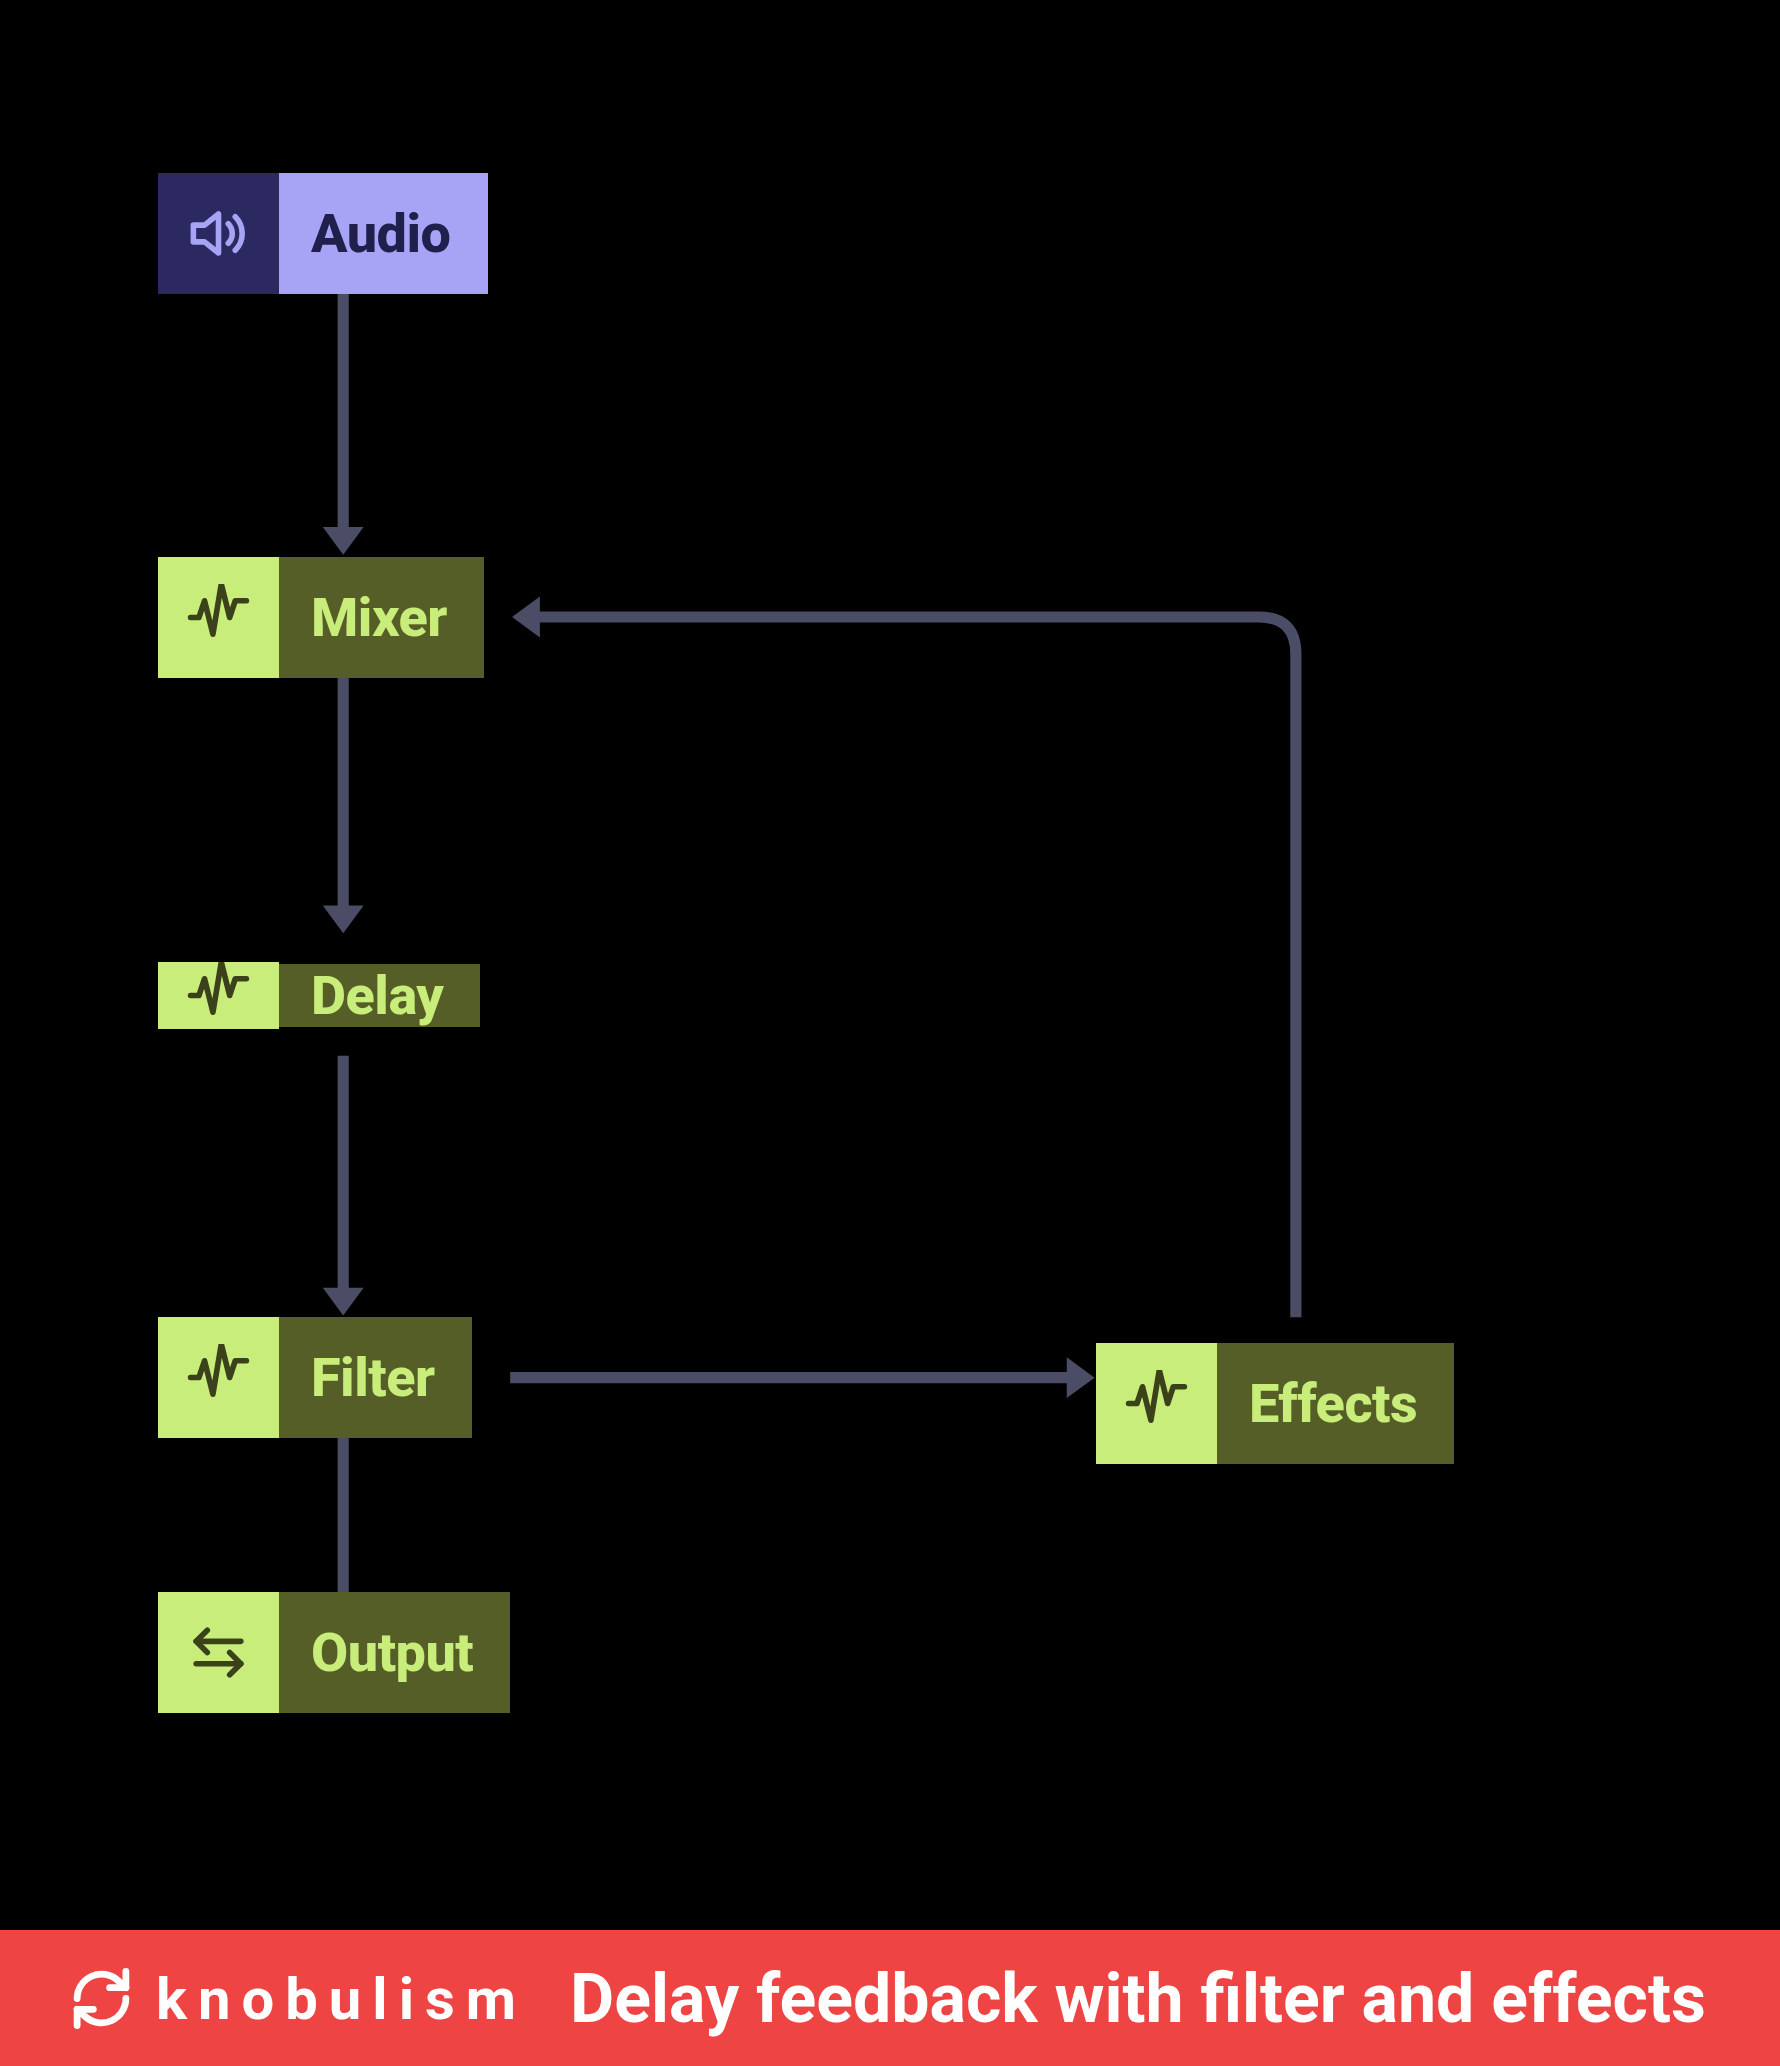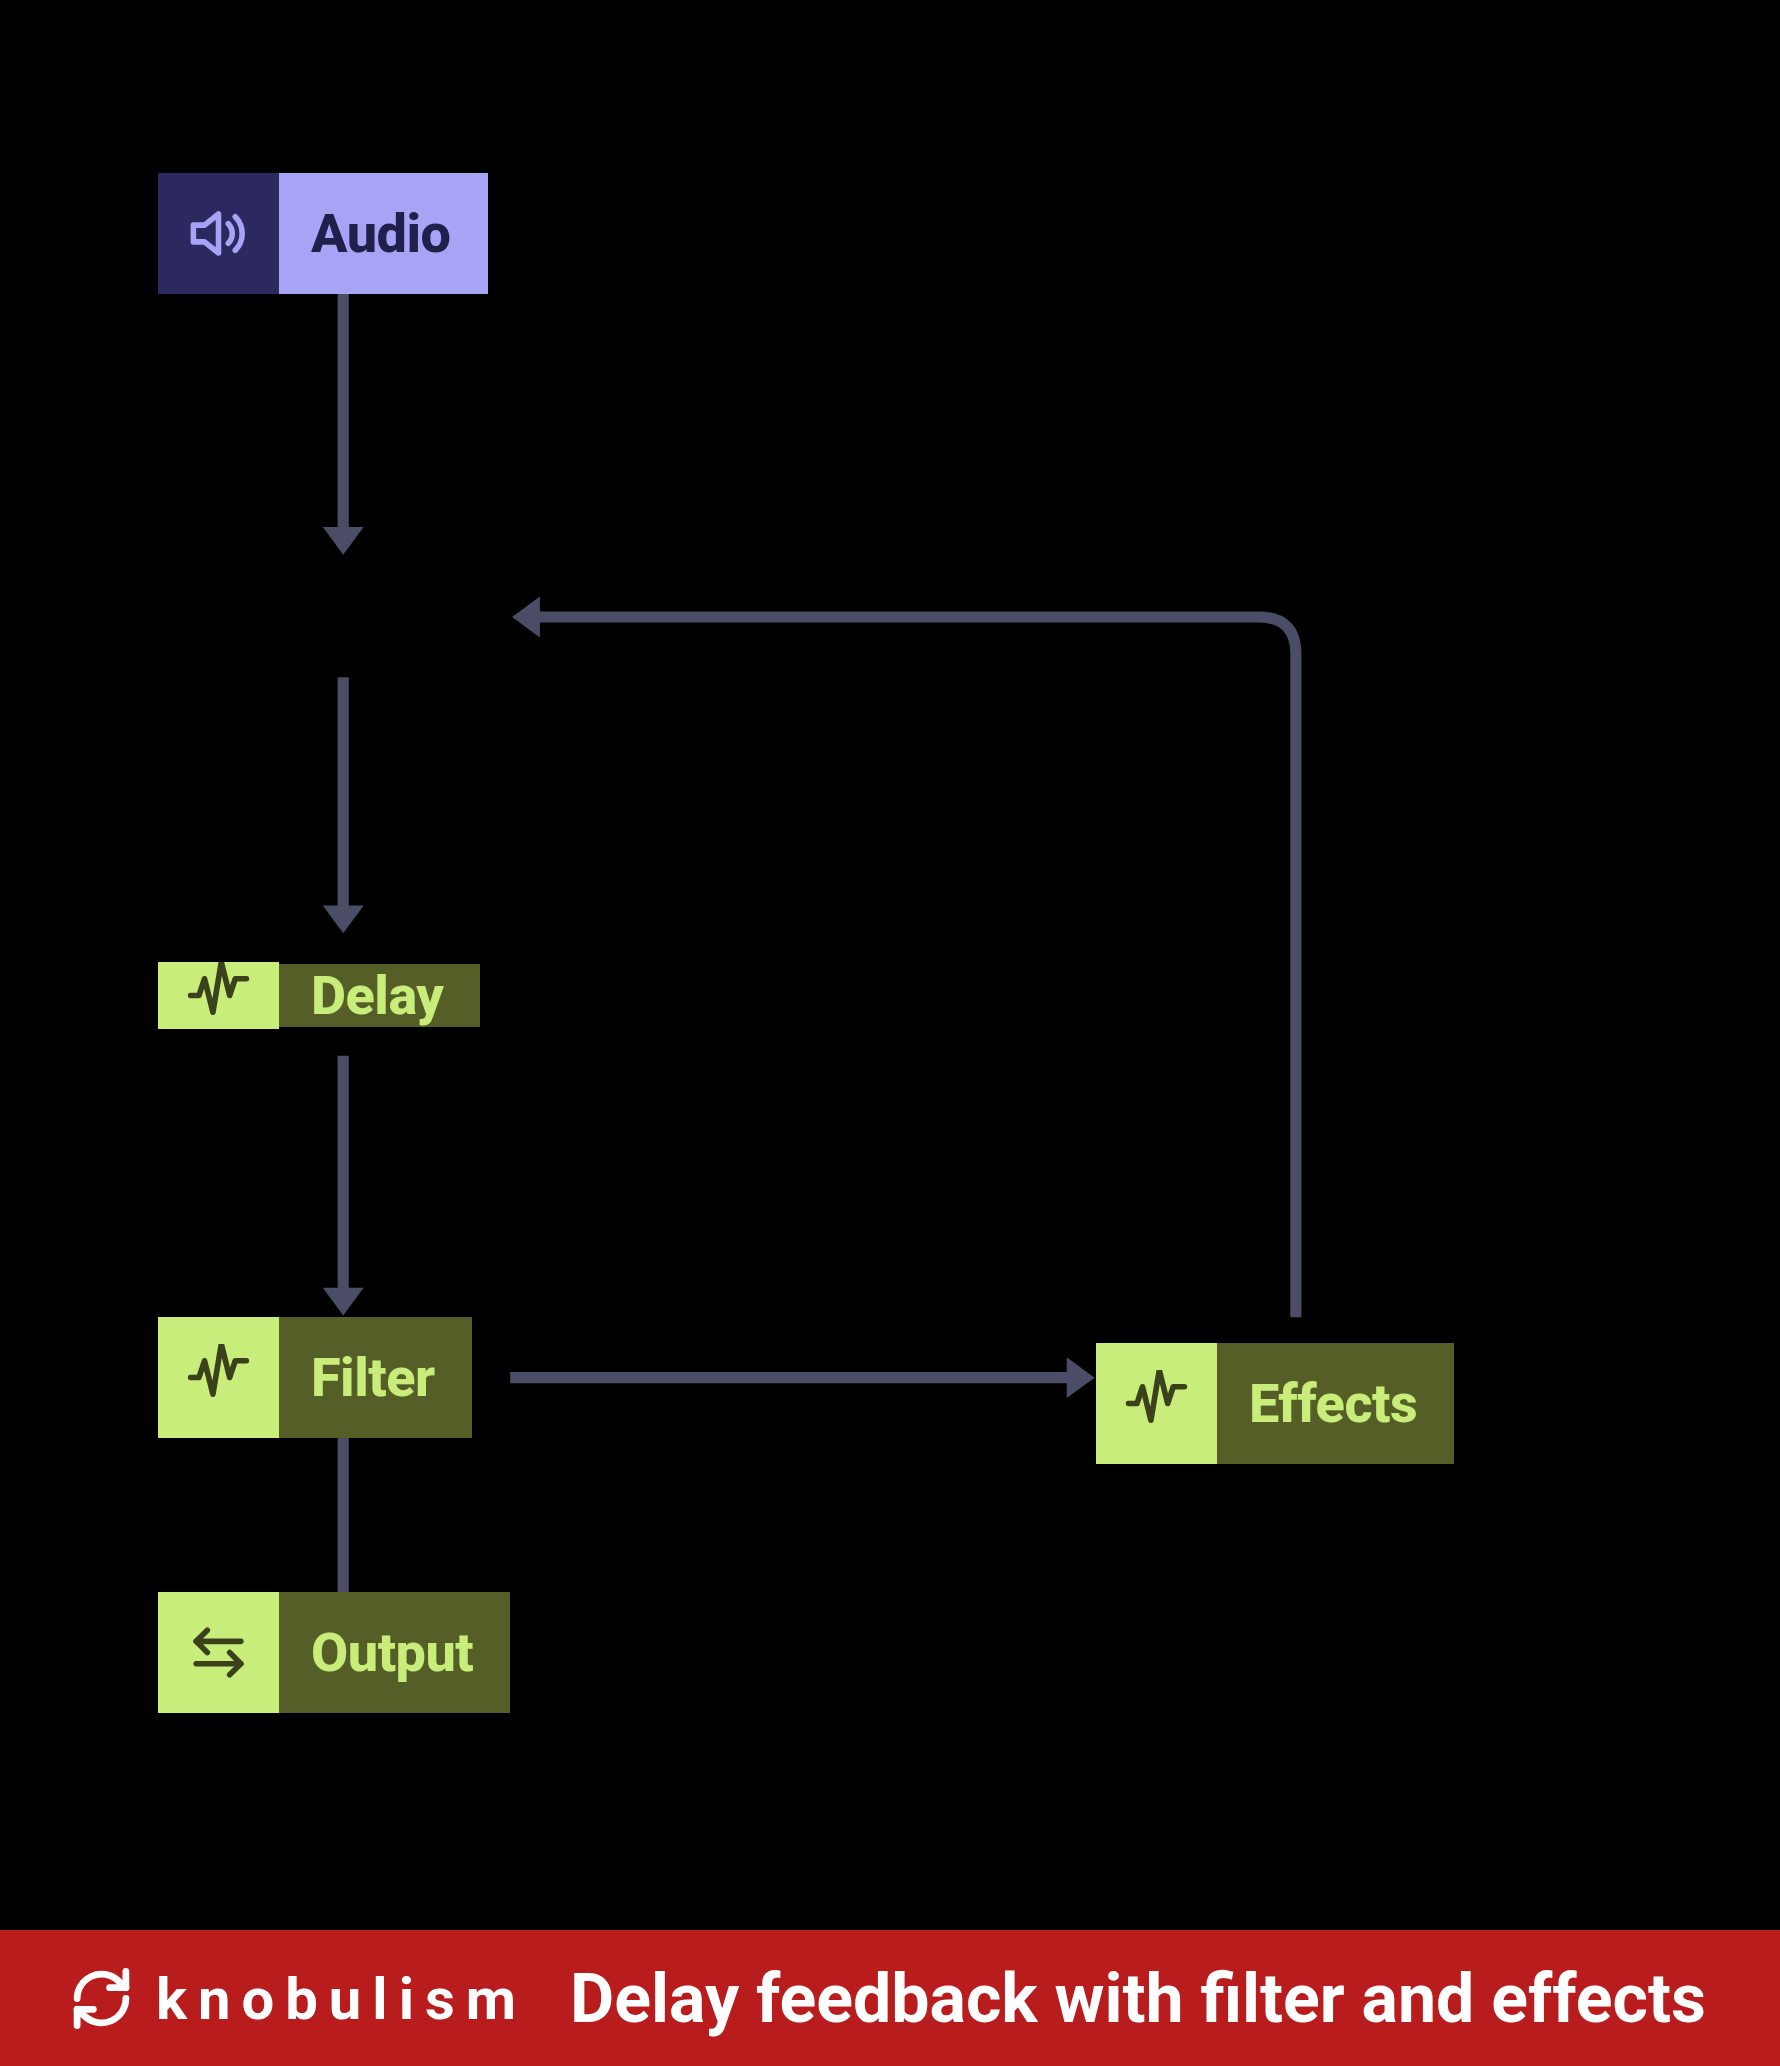--- a/index.html
+++ b/index.html
@@ -8,21 +8,21 @@
   .node { position: absolute; display: flex; align-items: stretch; height: 121px; }
   .node .icon-box { width: 121px; display: flex; align-items: center; justify-content: center; }
   .node .label-box { display: flex; align-items: center; padding: 0 37px 0 32px; font-weight: 800; font-size: 54px; letter-spacing: -0.5px; }
   .node.purple .icon-box { background: #2c2860; }
   .node.purple .label-box { background: #a7a4f6; color: #21204c; }
   .node.green .icon-box  { background: #c9ed7a; }
   .node.green .label-box { background: #555e27; color: #c9ed7a; }
   svg.arrows { position: absolute; top: 0; left: 0; width: 1781px; height: 2067px; pointer-events: none; }
   .arrow-stroke { stroke: #4b4d66; stroke-width: 12; fill: none; }
   .arrow-head  { fill: #4b4d66; }
-  .footer { position: absolute; left: 0; bottom: 0; width: 1781px; height: 137px; background: #b91c1c; display: flex; align-items: center; padding-left: 69px; gap: 43px; }
+  .footer { position: absolute; left: 0; bottom: 0; width: 1781px; height: 137px; background: #ef4444; display: flex; align-items: center; padding-left: 69px; gap: 43px; }
   .brand { display: flex; align-items: center; gap: 22px; }
   .brand-text { color: #ffffff; font-weight: 700; font-size: 58px; letter-spacing: 11px; font-family: -apple-system, BlinkMacSystemFont, "Segoe UI", Roboto, sans-serif; }
   .caption { color: #ffffff; font-weight: 700; font-size: 68px; }
 </style>
 </head>
 <body>
 
 <div class="canvas">
 
   <svg class="arrows" id="arrows-svg" viewBox="0 0 1920 2228" width="1781" height="2067">
@@ -44,20 +44,28 @@
     <div class="icon-box">
       <svg width="67" height="67" viewBox="0 0 24 24" fill="none" stroke="#a7a4f6" stroke-width="2" stroke-linecap="round" stroke-linejoin="round">
         <polygon points="3,9 7,9 12,5 12,19 7,15 3,15" fill="none"></polygon>
         <path d="M15.5 8.5a5 5 0 0 1 0 7"></path>
         <path d="M18 6a8.5 8.5 0 0 1 0 12"></path>
       </svg>
     </div>
     <div class="label-box">Audio</div>
   </div>
 
+  <div class="node green" id="node-mixer" style="left: 158px; top: 557px; width: 352px;">
+    <div class="icon-box">
+      <svg width="67" height="67" viewBox="0 0 24 24" fill="none" stroke="#3b421b" stroke-width="2" stroke-linecap="round" stroke-linejoin="round">
+        <path d="M2 12h3l2-6 3 12 3-18 3 12 2-6h4"></path>
+      </svg>
+    </div>
+    <div class="label-box">Mixer</div>
+  </div>
 
   <div class="node green" id="node-delay" style="left: 158px; top: 935px; width: 352px; align-items: center;">
     <div class="icon-box">
       <svg width="67" height="67" viewBox="0 0 24 24" fill="none" stroke="#3b421b" stroke-width="2" stroke-linecap="round" stroke-linejoin="round">
         <path d="M2 12h3l2-6 3 12 3-18 3 12 2-6h4"></path>
       </svg>
     </div>
     <div class="label-box">Delay</div>
   </div>
 

